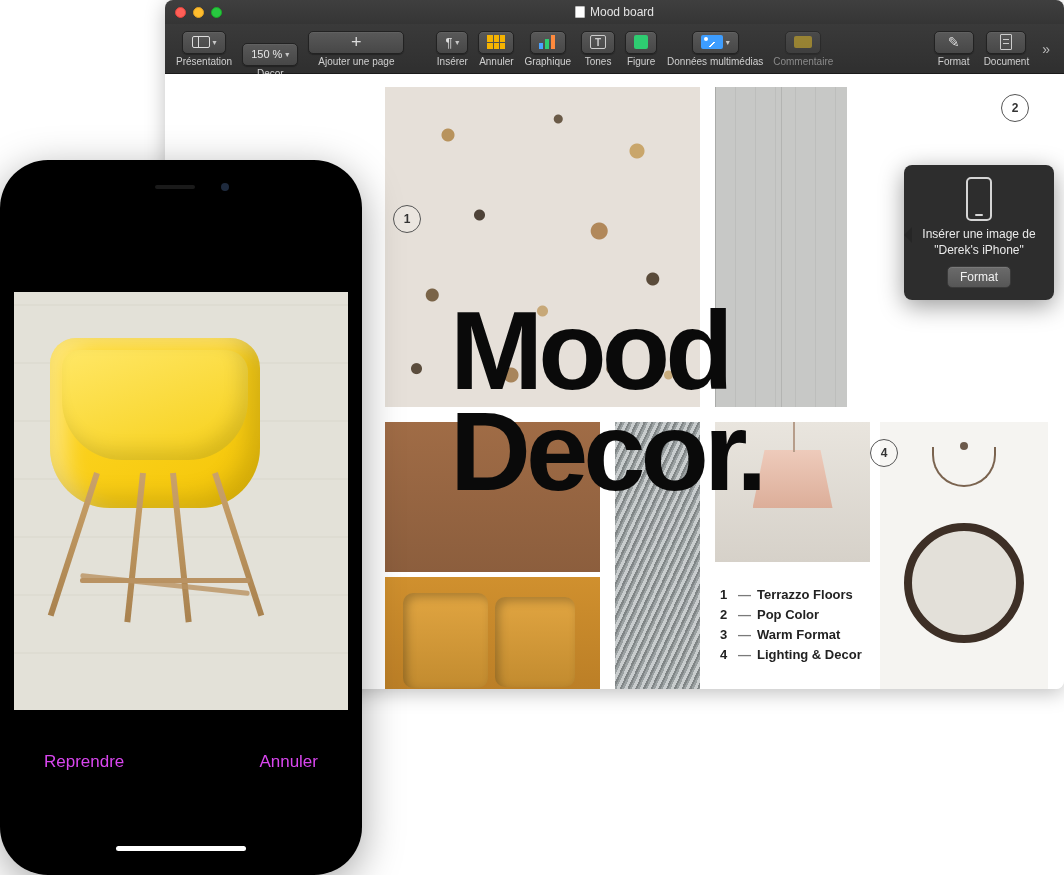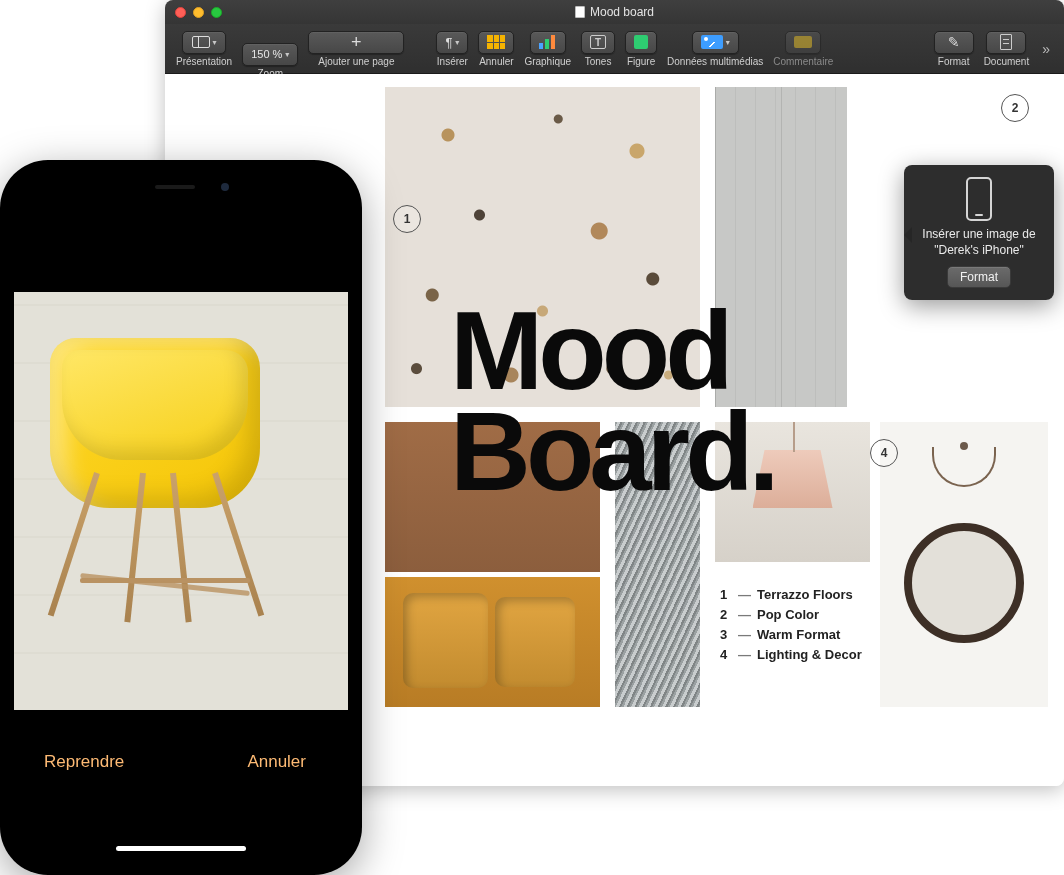--- a/index.html
+++ b/index.html
@@ -9,21 +9,21 @@
     width: 1064px;
     height: 875px;
     position: relative;
     overflow: hidden;
   }
 
   
   .mac-window {
     position: absolute;
     left: 165px; top: 0;
-    width: 899px; height: 786px;
+    width: 899px; height: 689px;
     border-radius: 8px;
     overflow: hidden;
     background: #f6f6f6;
     box-shadow: 0 4px 20px rgba(0,0,0,.25);
   }
 
   .titlebar {
     height: 24px;
     background: linear-gradient(#3f3f3f,#353535);
     display: flex;
@@ -276,24 +276,24 @@
   }
   .leg{position:absolute;width:6px;height:150px;background:linear-gradient(#caa26a,#a9824f);top:145px;transform-origin:top center;}
   .l1{left:54px;transform:rotate(18deg);}
   .l2{left:100px;transform:rotate(6deg);}
   .l3{left:130px;transform:rotate(-6deg);}
   .l4{left:172px;transform:rotate(-18deg);}
   .cross{position:absolute;top:250px;left:40px;width:170px;height:5px;background:#b99262;border-radius:2px;}
   .cross2{transform:rotate(6deg);top:254px;opacity:.8;}
 
   .cam-ctrl{
-    position:absolute;left:0;right:12px;bottom:0;height:156px;
+    position:absolute;left:0;right:0;bottom:0;height:156px;
     display:flex;justify-content:space-between;align-items:center;
     padding:0 22px 42px;
-    color:#fdba74;font-size:17px;
+    color:#d946ef;font-size:17px;
   }
   .cam-ctrl .side{cursor:pointer;padding:8px;font-weight:400;}
   .home-ind{
     position:absolute;bottom:10px;left:50%;transform:translateX(-50%);
     width:130px;height:5px;border-radius:3px;background:#fff;
   }
 </style>
 </head>
 <body>
 
@@ -316,21 +316,21 @@
           <span class="ic ic-panel"></span>
           <span class="caret">▾</span>
         </div>
       <span>Présentation</span>
     </div>
     <div class="tool zoom">
       <div class="btn">
           <span>150 %</span>
           <span class="caret">▾</span>
         </div>
-      <span>Zoom</span>
+      <span>Decor</span>
     </div>
     <div class="tool wide">
       <div class="btn">
           <span class="ic ic-plus">+</span>
         </div>
       <span>Ajouter une page</span>
     </div>
 
     <div style="width:18px"></div>
 
@@ -414,21 +414,21 @@
       <div class="tile wood"></div>
       <div class="tile sofa"></div>
       <div class="tile fur"></div>
       <div class="tile lamp"></div>
       <div class="tile mirror">
         <div class="hanger"></div>
         <div class="mirror-ring"></div>
       </div>
 
       <div class="headline"><span>Mood</span>
-<span>Board.</span></div>
+<span>Decor.</span></div>
 
       <div class="legend">
         <div class="row">
             <span class="n">1</span>
             <span class="dash">—</span>
             <span>Terrazzo Floors</span>
           </div>
         <div class="row">
             <span class="n">2</span>
             <span class="dash">—</span>

